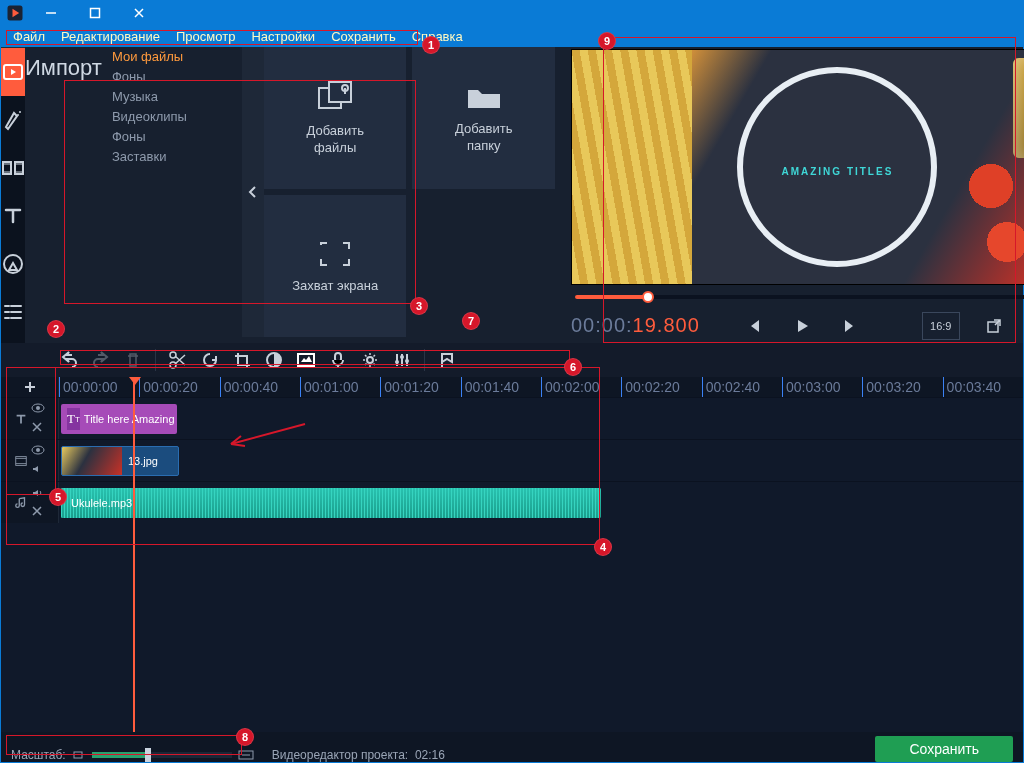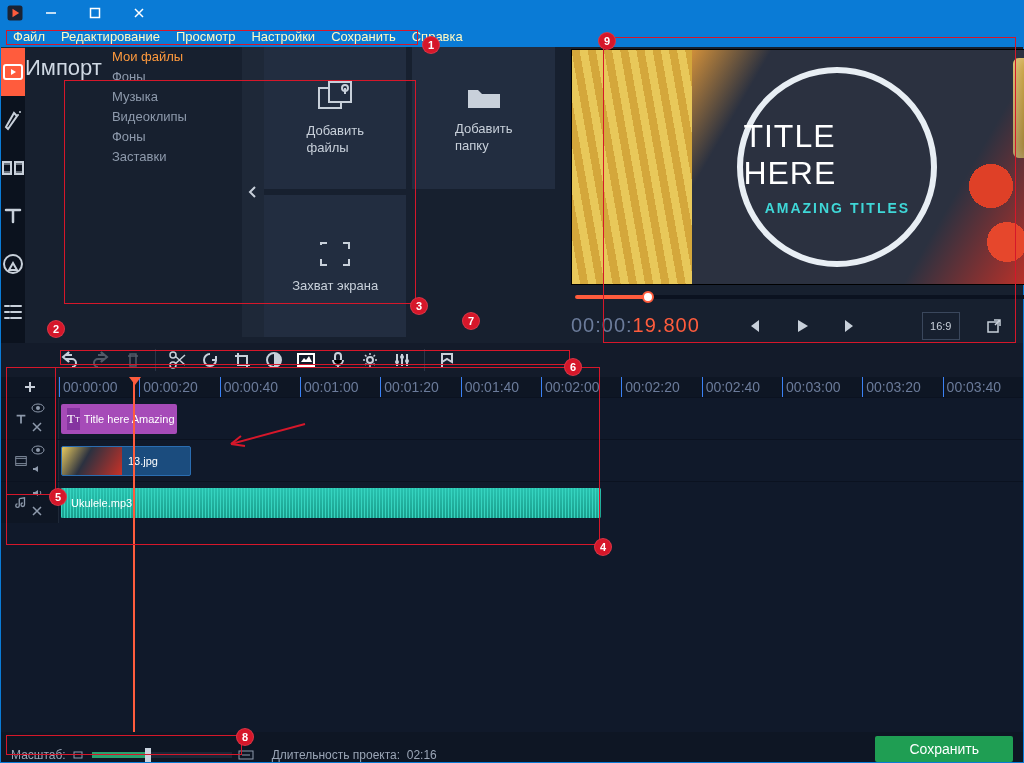--- a/index.html
+++ b/index.html
@@ -28,33 +28,33 @@
 
   
   .panel{flex:0 0 540px;display:flex;position:relative}
   .panel h2{text-align:center;color:#cfd8e3;font-weight:400;font-size:22px;padding:8px 0}
   .panel-body{flex:1;display:flex;padding:0 10px 6px 10px;position:relative}
   .filetypes{width:130px;padding-right:8px}
   .filetypes div{font-size:13px;line-height:20px;color:#8e9aac;cursor:pointer}
   .filetypes div.active{color:#ff9a3d}
   .expand{width:22px;background:#1e2838;display:flex;align-items:center;justify-content:center;cursor:pointer}
   .tiles{flex:1;display:grid;grid-template-columns:1fr 1fr;grid-template-rows:1fr 1fr;gap:6px}
-  .tile{background:#222d40;display:flex;flex-direction:column;align-items:center;justify-content:center;cursor:pointer;text-align:left;font-size:13px;color:#c8d0da;line-height:17px}
+  .tile{background:#222d40;display:flex;flex-direction:column;align-items:center;justify-content:center;cursor:pointer;text-align:center;font-size:13px;color:#c8d0da;line-height:17px}
   .tile svg{margin-bottom:8px}
 
   
   .preview{flex:1;display:flex;flex-direction:column;padding:2px 6px 0 6px;position:relative}
   .preview .frame{flex:1;background:#2a3140;border:1px solid #000;position:relative;overflow:hidden}
   .food-bg{position:absolute;inset:0;background:linear-gradient(120deg,#e7c95e 0%, #d08f3a 18%, #2b3140 30%, #2b3140 70%, #c73127 90%, #e05234 100%)}
   .food-bg::before{content:"";position:absolute;left:0;top:0;width:120px;height:100%;background:repeating-linear-gradient(80deg,#e8c85a 0 8px,#d4a73b 8px 16px)}
   .food-bg::after{content:"";position:absolute;right:0;bottom:0;width:160px;height:140px;background:radial-gradient(circle at 30% 30%,#df4027 0 22px,transparent 22px),radial-gradient(circle at 70% 50%,#c9351f 0 26px,transparent 26px),radial-gradient(circle at 40% 70%,#e6472c 0 20px,transparent 20px)}
   .oil{position:absolute;right:20px;top:8px;width:70px;height:100px;border-radius:6px;background:linear-gradient(#c79a2b,#8c6a16);box-shadow:inset 8px 0 16px rgba(255,255,255,.4)}
   .titlecircle{position:absolute;left:50%;top:50%;transform:translate(-50%,-50%);width:200px;height:200px;border:6px solid #e8eef4;border-radius:50%;display:flex;flex-direction:column;align-items:center;justify-content:center}
   .titlecircle .t1{font-family:Impact,"Arial Black",sans-serif;font-size:32px;letter-spacing:1px;color:#fff}
-  .titlecircle .t2{font-family:sans-serif;font-weight:700;font-size:14px;letter-spacing:2px;color:#3fd7d7;margin-top:8px}
+  .titlecircle .t2{font-family:sans-serif;font-weight:700;font-size:10px;letter-spacing:2px;color:#3fd7d7;margin-top:8px}
   .helpbadge{position:absolute;right:12px;top:10px;width:26px;height:26px;border-radius:50%;background:#eb6f43;color:#fff;display:flex;align-items:center;justify-content:center;font-size:14px;z-index:5}
 
   .preview .seek{height:24px;display:flex;align-items:center;padding:0 4px}
   .seek-track{flex:1;height:4px;background:#0b1220;position:relative;border-radius:2px}
   .seek-fill{position:absolute;left:0;top:0;height:100%;width:14%;background:#ff5c3d;border-radius:2px}
   .seek-thumb{position:absolute;left:14%;top:50%;width:12px;height:12px;border-radius:50%;background:#fff;border:2px solid #ff5c3d;transform:translate(-50%,-50%)}
   .preview .ctrls{height:34px;display:flex;align-items:center;gap:20px}
   .tc{font-family:"Courier New",monospace;font-size:20px;letter-spacing:1px;color:#6b7b9a}
   .tc .hot{color:#ff5c3d}
   .ctrls .spacer{flex:1}
@@ -77,21 +77,21 @@
   .playhead{position:absolute;left:132px;top:0;bottom:0;border-left:2px solid #ff5c3d;z-index:4}
   .playhead::before{content:"";position:absolute;left:-6px;top:0;width:0;height:0;border-left:6px solid transparent;border-right:6px solid transparent;border-top:8px solid #ff5c3d}
   .track{height:42px;display:flex;border-top:1px solid #0b1220}
   .track .head{width:58px;display:flex;align-items:center;justify-content:center;gap:3px;flex-direction:row;background:#0e1624;border-right:1px solid #1e2838}
   .head .ind{display:flex;flex-direction:column;gap:4px}
   .head svg{width:14px;height:14px}
   .track .lane{flex:1;position:relative}
   .clip{position:absolute;top:6px;height:30px;border-radius:2px;display:flex;align-items:center;padding:0 6px;font-size:11px;color:#fff;overflow:hidden;white-space:nowrap;cursor:pointer}
   .clip.title{background:#a64bb8;left:2px;width:116px}
   .clip.title .ticon{background:#8534a0;width:22px;height:22px;display:flex;align-items:center;justify-content:center;margin-right:4px;font-family:serif;font-size:13px}
-  .clip.video{left:2px;width:130px;padding:0;background:#1b4c7e;border:1px solid #2a6db1}
+  .clip.video{left:2px;width:118px;padding:0;background:#1b4c7e;border:1px solid #2a6db1}
   .clip.video .thumb{width:60px;height:100%;background:linear-gradient(120deg,#e7c95e 0%, #2b3140 40%,#c73127 100%)}
   .clip.video span{padding:0 6px}
   .clip.audio{left:2px;width:540px;background:#1fb09e}
   .clip.audio .wave{position:absolute;inset:0;background:repeating-linear-gradient(90deg,#36d4c0 0 1px,transparent 1px 3px),linear-gradient(#29c2af,#1a9d8b)}
   .clip.audio span{position:relative;z-index:1;padding:0 4px}
   .redarrow{position:absolute;left:168px;top:24px;z-index:5}
 
   
   .statusbar{height:30px;background:#0e1624;display:flex;align-items:flex-end;padding:0 10px;gap:18px;font-size:12px;color:#9aa5b6}
   .zoom{display:flex;align-items:center;gap:6px}
@@ -228,21 +228,20 @@
         </div>
       </div>
     </div>
 
     <div class="preview">
       <div class="helpbadge">?</div>
       <div class="frame">
         <div class="food-bg"></div>
         <div class="oil"></div>
         <div class="titlecircle">
-          <div class="t1">TITLE HERE</div>
           <div class="t2">AMAZING TITLES</div>
         </div>
       </div>
       <div class="seek">
         <div class="seek-track">
             <div class="seek-fill"></div>
             <div class="seek-thumb"></div>
           </div>
       </div>
       <div class="ctrls">
@@ -470,21 +469,21 @@
       <div class="ztrack">
           <div class="zfill"></div>
           <div class="zthumb"></div>
         </div>
       <svg width="16" height="12">
           <rect x="1" y="2" width="14" height="8" fill="none" stroke="#8e9aac"></rect>
           <path d="M4 6h8" stroke="#8e9aac"></path>
         </svg>
     </div>
     <div>
-      <span>Длительность проекта:</span>&nbsp;&nbsp;<span>02:16</span>
+      <span>Видеоредактор проекта:</span>&nbsp;&nbsp;<span>02:16</span>
     </div>
     <div class="savebtn">Сохранить</div>
   </div>
 </div>
 
 <div class="redbox" style="left:6px;top:30px;width:412px;height:15px"></div>
 <div class="callout" style="left:422px;top:36px">1</div>
 
 <div class="redbox" style="left:64px;top:80px;width:352px;height:224px"></div>
 <div class="callout" style="left:410px;top:297px">3</div>

